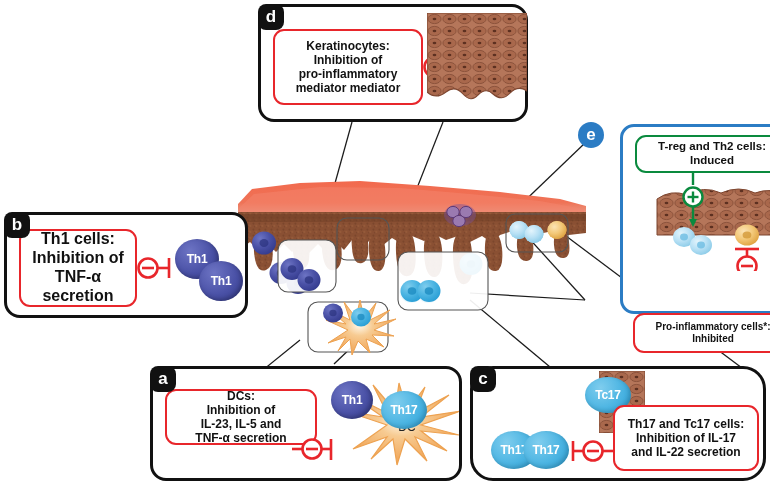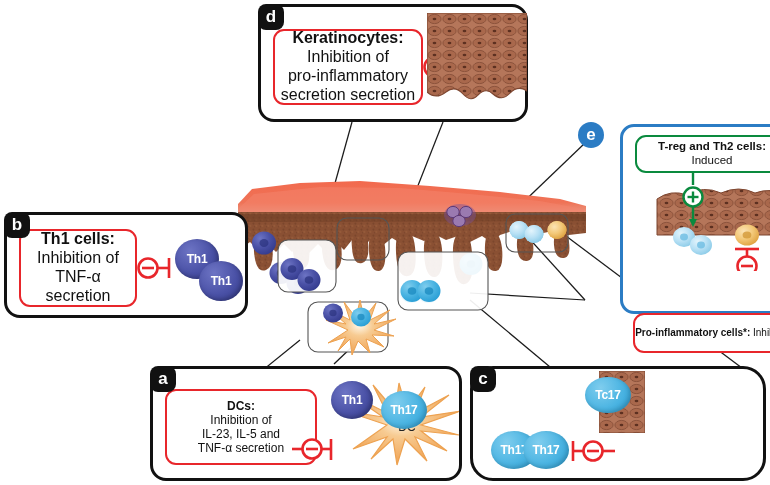--- a/index.html
+++ b/index.html
@@ -15,21 +15,21 @@
   .badge{position:absolute;width:26px;height:26px;background:#111111;
          color:#ffffff;font-weight:bold;font-size:17px;line-height:26px;
          text-align:center;border-radius:8px;z-index:30;}
   .badge.circle{background:#2b7cc4;border-radius:50%;}
 
   .cbox{position:absolute;box-sizing:border-box;border:2.6px solid #e8262b;
         border-radius:11px;background:#ffffff;display:flex;align-items:center;
         justify-content:center;text-align:center;color:#111;line-height:1.18;}
   .cbox.green{border-color:#0a8a3e;}
   .cbox .ttl{font-weight:bold;}
-  .cbox .txt{font-weight:normal;}
+  .cbox .txt{font-weight:bold;}
 
   .cell{position:absolute;border-radius:50%;display:flex;align-items:center;
         justify-content:center;color:#ffffff;font-weight:bold;
         letter-spacing:-.2px;overflow:hidden;}
   .th1{background:radial-gradient(circle at 34% 30%,#6d74c4 0%,#4a51a6 55%,#363d90 100%);
        box-shadow:inset -2px -2px 4px rgba(0,0,0,.25);}
   .th17{background:radial-gradient(circle at 34% 30%,#7fcdee 0%,#4bb4e2 55%,#2ca0d6 100%);
         box-shadow:inset -2px -2px 4px rgba(0,0,0,.18);}
 
   .inhib{position:absolute;}
@@ -193,26 +193,26 @@
                l-6,17 l20,-10 l-16,14 l22,-5 l-22,11 l20,6 l-22,-1 l12,12 l-18,-8 l4,14
                l-12,-12 l-6,14 l-2,-16 l-12,12 l8,-14 l-18,6 Z" fill="url(#dcG)" stroke="#eda251" stroke-width="1"></path>
       <ellipse cx="333" cy="313" rx="10" ry="9.5" fill="url(#th1G)"></ellipse>
       <ellipse cx="333" cy="313" rx="3.6" ry="3.2" fill="#2c3480" opacity=".75"></ellipse>
       <ellipse cx="361" cy="317" rx="10" ry="9.5" fill="url(#th17G)"></ellipse>
       <ellipse cx="361" cy="317" rx="3.6" ry="3.2" fill="#1d8cc2" opacity=".8"></ellipse>
     </g>
   </svg>
 
   <div class="panel" style="left:258px;top:4px;width:270px;height:118px;">
-    <div class="cbox" style="left:12px;top:22px;width:150px;height:76px;font-size:16px;">
+    <div class="cbox" style="left:12px;top:22px;width:150px;height:76px;font-size:12px;">
       <div>
         <span class="ttl">Keratinocytes:</span><br>
         <span class="txt">Inhibition of</span><br>
         <span class="txt">pro-inflammatory</span><br>
-        <span class="txt">secretion secretion</span>
+        <span class="txt">mediator mediator</span>
       </div>
     </div>
     <svg class="inhib" style="left:160px;top:46px;" width="46" height="28" viewBox="0 0 46 28">
       <circle cx="13" cy="14" r="9.5" fill="#fff" stroke="#e8262b" stroke-width="2.6"></circle>
       <line x1="7" y1="14" x2="19" y2="14" stroke="#e8262b" stroke-width="2.6"></line>
       <line x1="22.5" y1="14" x2="36" y2="14" stroke="#e8262b" stroke-width="2.6"></line>
       <line x1="36" y1="3" x2="36" y2="25" stroke="#e8262b" stroke-width="2.6"></line>
     </svg>
     <svg class="kblock" style="left:166px;top:6px;" width="100" height="104" viewBox="0 0 100 104">
       <path d="M0,0 H100 V78 q-9,-6 -17,2 q-8,9 -17,1 q-7,-7 -15,1 q-7,8 -15,-1
@@ -275,21 +275,21 @@
       <line x1="7" y1="14" x2="19" y2="14" stroke="#e8262b" stroke-width="2.6"></line>
       <line x1="22.5" y1="14" x2="34" y2="14" stroke="#e8262b" stroke-width="2.6"></line>
       <line x1="34" y1="4" x2="34" y2="24" stroke="#e8262b" stroke-width="2.6"></line>
     </svg>
     <div class="cell th1" style="left:168px;top:24px;width:44px;height:40px;font-size:12px;">Th1</div>
     <div class="cell th1" style="left:192px;top:46px;width:44px;height:40px;font-size:12px;">Th1</div>
   </div>
   <div class="badge" style="left:4px;top:212px;">b</div>
 
   <div class="panel" style="left:150px;top:366px;width:312px;height:115px;">
-    <div class="cbox" style="left:12px;top:20px;width:152px;height:76px;font-size:12px;">
+    <div class="cbox" style="left:12px;top:20px;width:152px;height:56px;font-size:12px;">
       <div>
         <span class="ttl">DCs:</span><br>
         <span class="txt">Inhibition of</span><br>
         <span class="txt">IL-23, IL-5 and</span><br>
         <span class="txt">TNF-α secretion</span>
       </div>
     </div>
     <svg class="inhib" style="left:138px;top:66px;" width="46" height="28" viewBox="0 0 46 28">
       <line x1="1" y1="14" x2="11" y2="14" stroke="#e8262b" stroke-width="2.6"></line>
       <circle cx="21" cy="14" r="9.5" fill="#fff" stroke="#e8262b" stroke-width="2.6"></circle>
@@ -321,16 +321,23 @@
     <div class="cell th17" style="left:50px;top:62px;width:46px;height:38px;font-size:12px;">Th17</div>
 
     <svg class="inhib" style="left:98px;top:68px;" width="46" height="28" viewBox="0 0 46 28">
       <line x1="2" y1="4" x2="2" y2="24" stroke="#e8262b" stroke-width="2.6"></line>
       <line x1="2" y1="14" x2="12" y2="14" stroke="#e8262b" stroke-width="2.6"></line>
       <circle cx="22" cy="14" r="9.5" fill="#fff" stroke="#e8262b" stroke-width="2.6"></circle>
       <line x1="16" y1="14" x2="28" y2="14" stroke="#e8262b" stroke-width="2.6"></line>
       <line x1="31.5" y1="14" x2="44" y2="14" stroke="#e8262b" stroke-width="2.6"></line>
     </svg>
 
+    <div class="cbox" style="left:140px;top:36px;width:146px;height:66px;font-size:12px;">
+      <div>
+        <span class="ttl">Th17 and Tc17 cells:</span><br>
+        <span class="txt">Inhibition of IL-17</span><br>
+        <span class="txt">and IL-22 secretion</span>
+      </div>
+    </div>
   </div>
   <div class="badge" style="left:470px;top:366px;">c</div>
 
 </div>
 
 </body></html>

